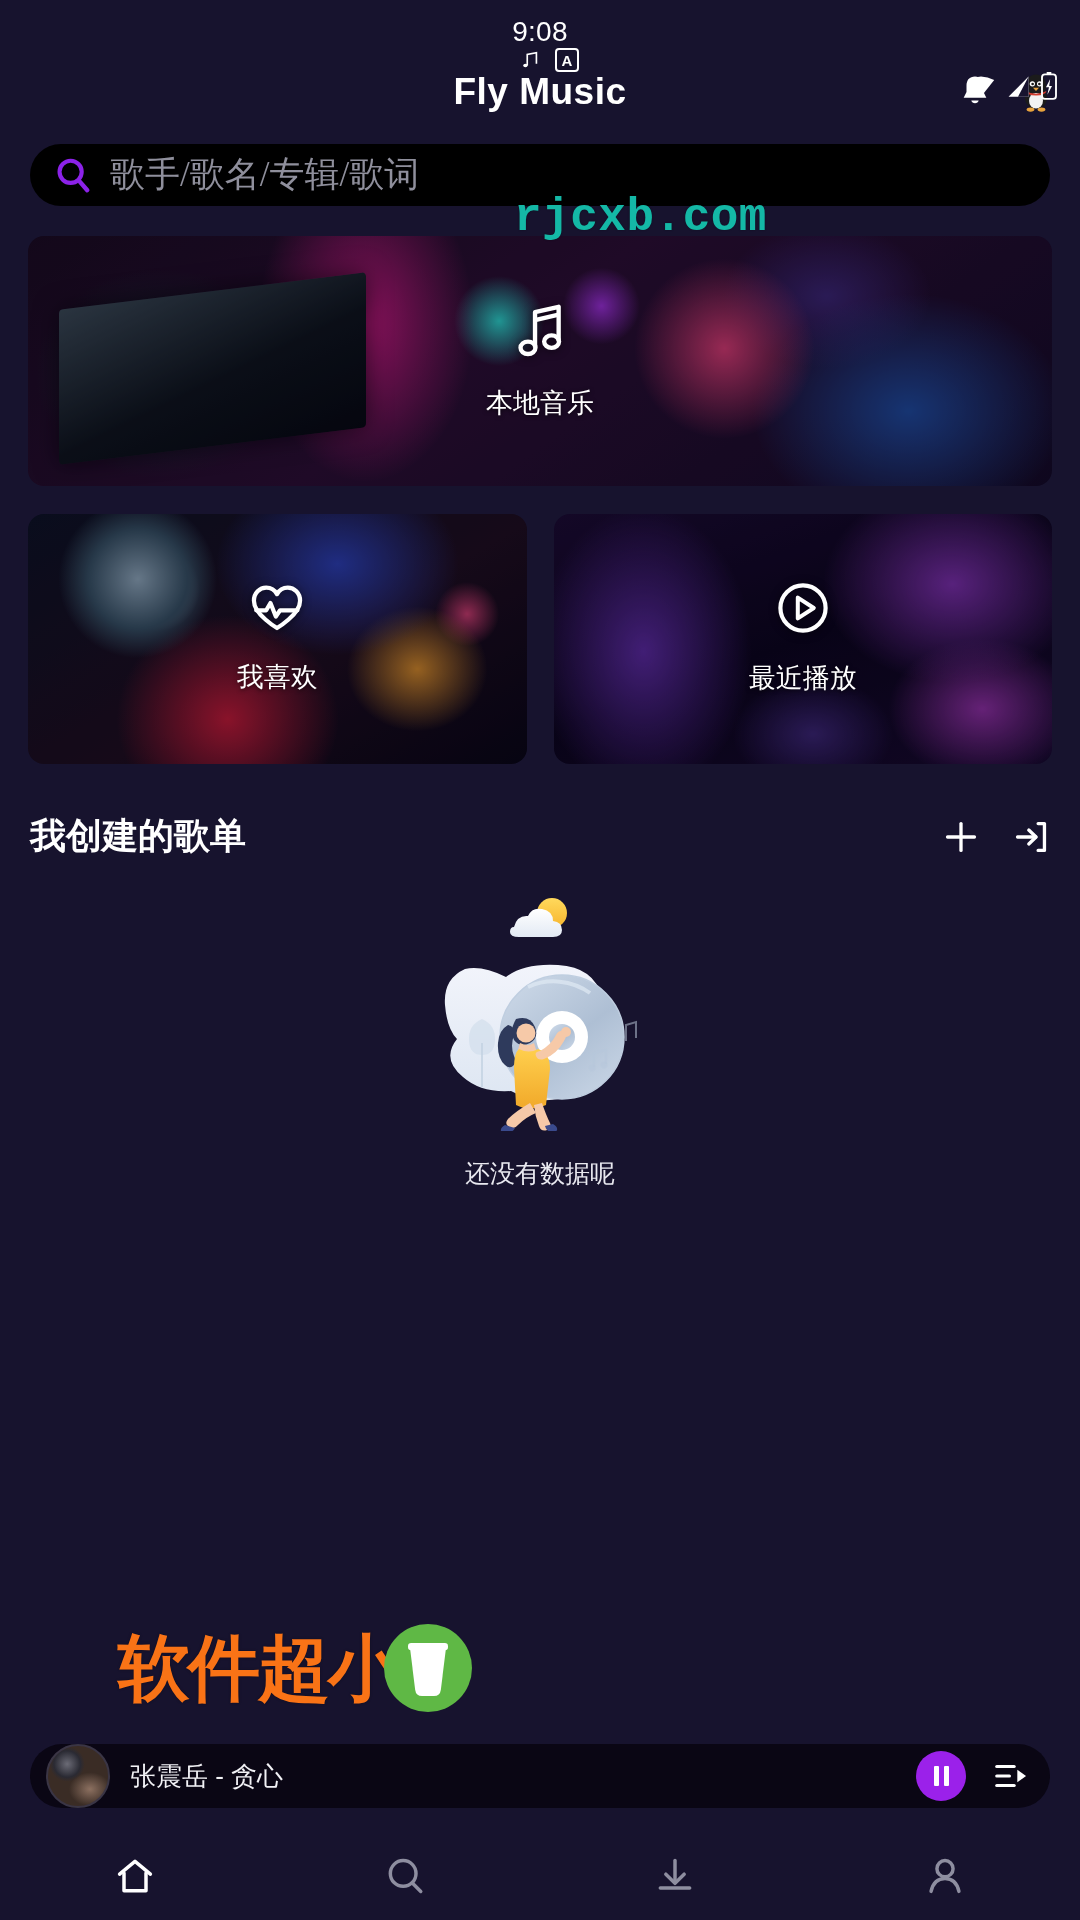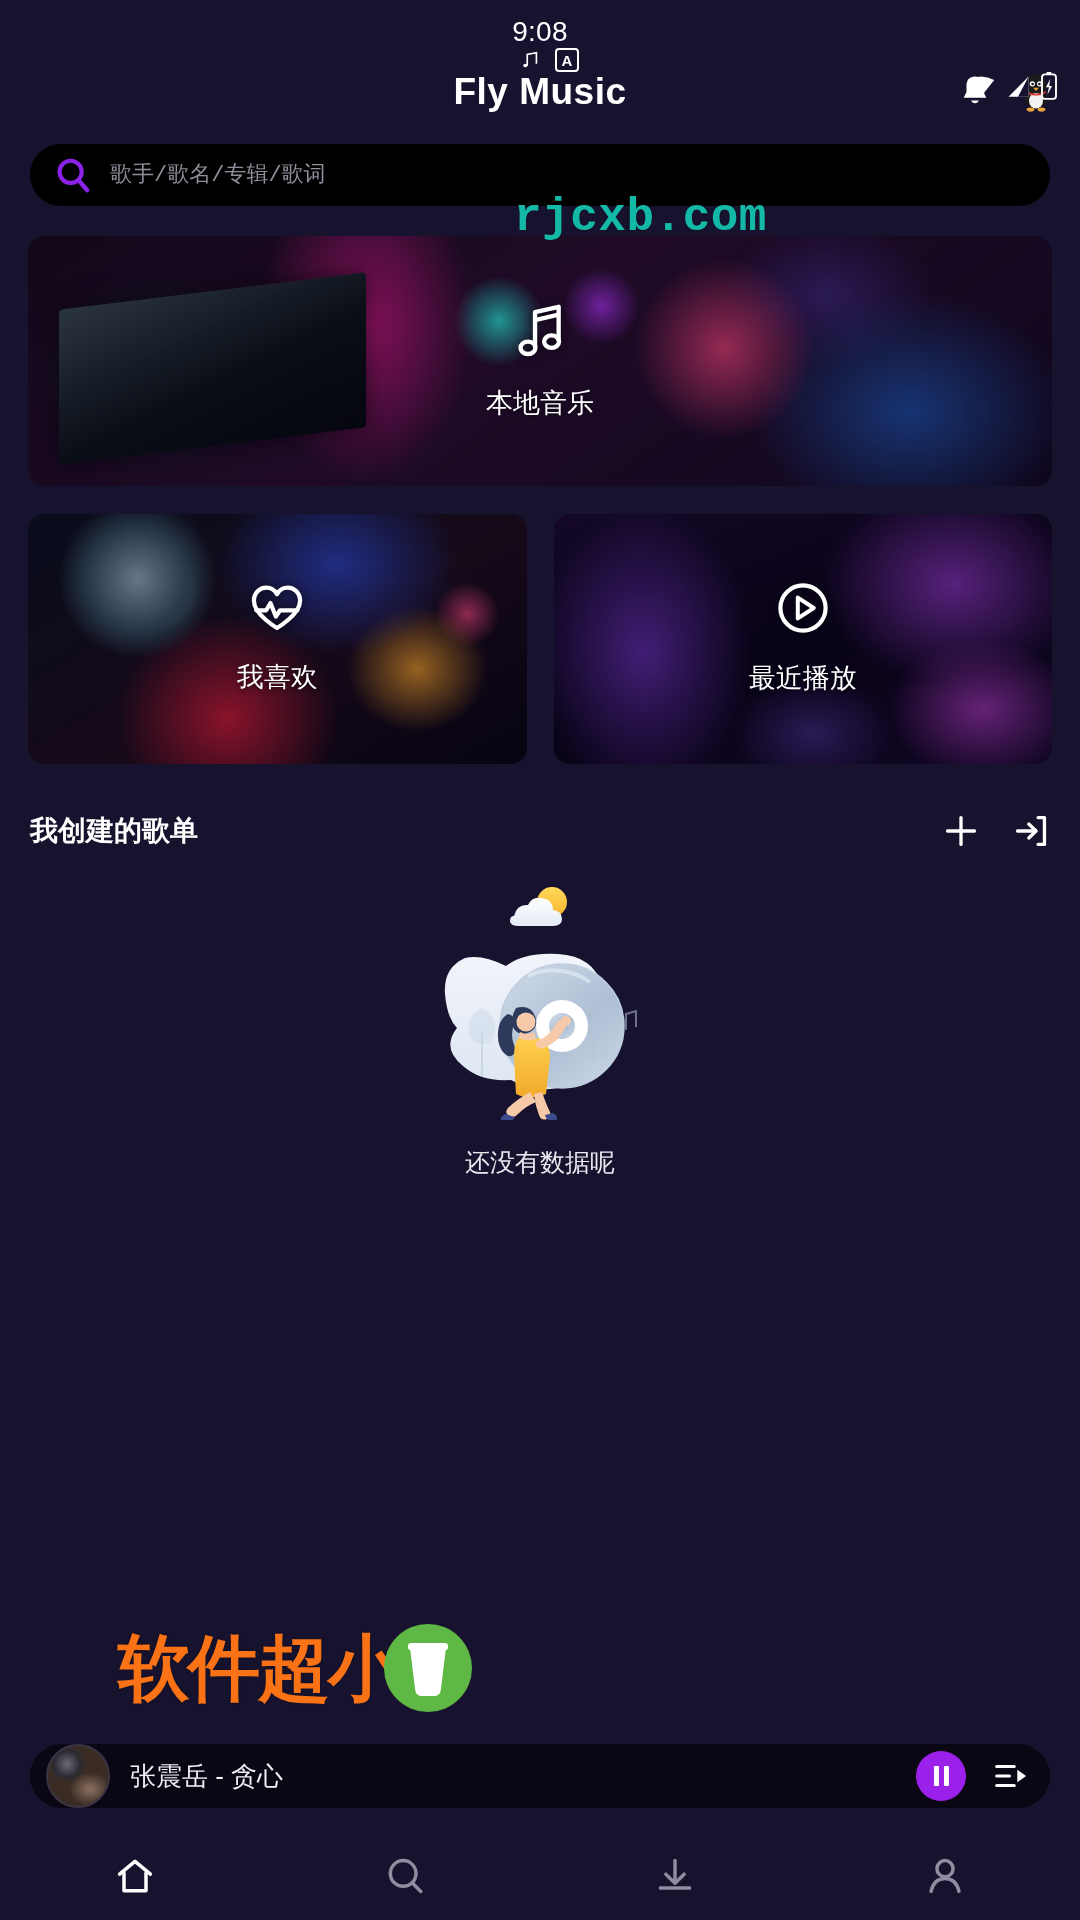--- a/index.html
+++ b/index.html
@@ -44,22 +44,22 @@
 
   
   .search-wrap{ padding:6px 30px 0 30px; }
   .searchbar{
     height:62px; background:#000000; border-radius:31px;
     display:flex; align-items:center; padding:0 24px; gap:18px;
   }
   .search-icon-svg{ width:38px; height:38px; flex:none; }
   .search-input{
     flex:1; background:transparent; border:none; outline:none;
-    color:#e4e4ea; font-size:22px;
-    font-family:Liberation Mono, monospace;
+    color:#e4e4ea; font-size:35px;
+    font-family:Liberation Serif, serif;
   }
   .search-input::placeholder{ color:#8f8f9c; }
 
   
   .wm-top{
     position:absolute; left:514px; top:192px; z-index:4;
     font-size:46px; font-weight:800; color:#14b8a6;
     letter-spacing:.5px; font-family:Liberation Mono, monospace;
     text-shadow:0 0 2px rgba(0,0,0,.35);
   }
@@ -121,21 +121,21 @@
       radial-gradient(ellipse 170px 130px at 80% 28%, #7b2fa8 0%, rgba(40,10,60,0) 76%),
       radial-gradient(ellipse 120px 90px at 86% 78%, #8e2fa0 0%, rgba(40,10,60,0) 78%),
       radial-gradient(ellipse 100px 70px at 52% 88%, #3a2570 0%, rgba(20,8,45,0) 80%),
       linear-gradient(160deg,#1a0b2e 0%,#0a0418 50%,#16092a 100%);
   }
 
   
   .section-head{
     display:flex; align-items:center; padding:48px 30px 0 30px;
   }
-  .section-title{ font-size:28px; font-weight:700; }
+  .section-title{ font-size:36px; font-weight:700; }
   .section-actions{ margin-left:auto; display:flex; align-items:center; gap:32px; }
   .sa-btn{ width:38px; height:38px; display:block; }
 
   
   .empty{
     margin-top:30px; display:flex; flex-direction:column;
     align-items:center; gap:12px;
   }
   .empty-art{ width:300px; height:240px; display:block; }
   .empty-text{ font-size:25px; color:#e9e9f0; margin-top:14px; }

